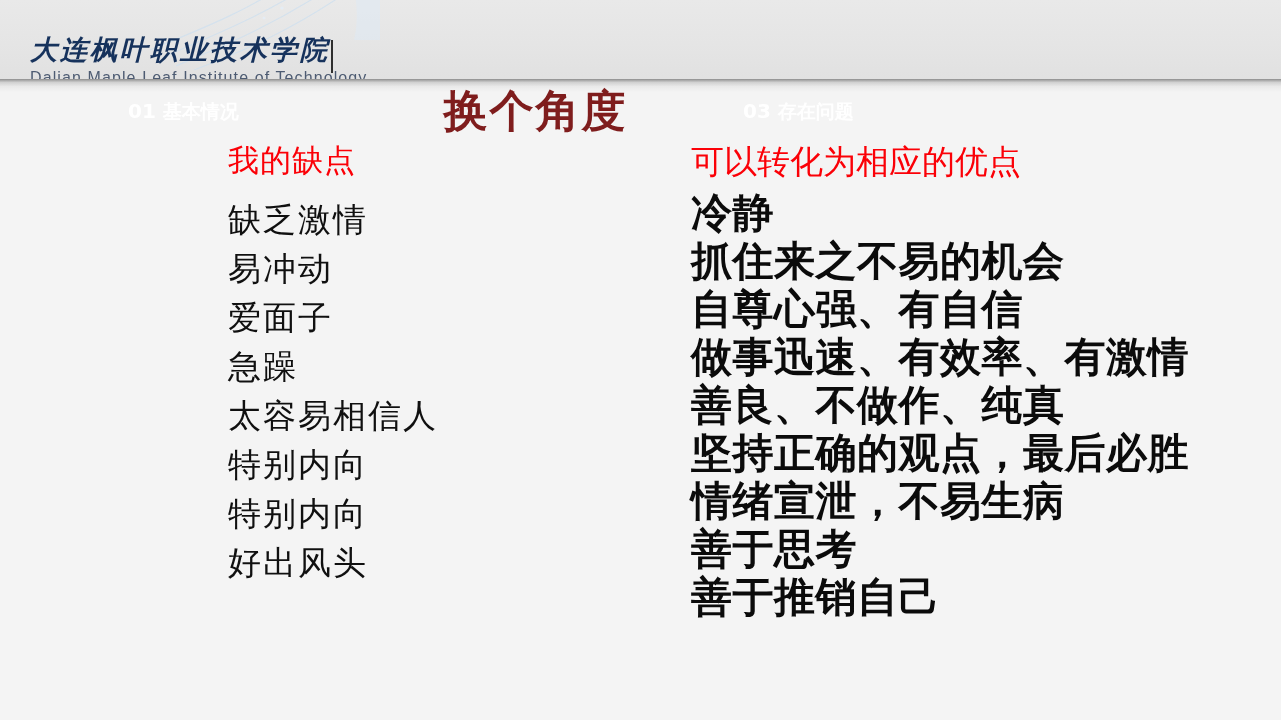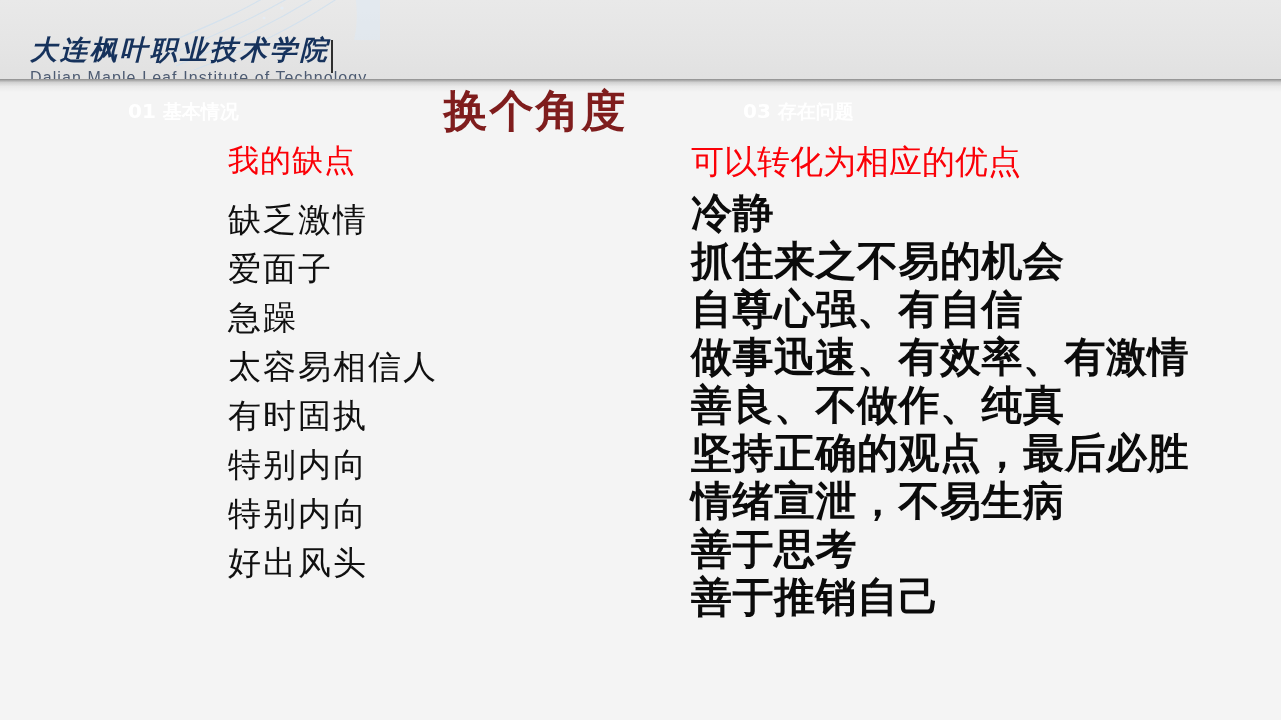--- a/index.html
+++ b/index.html
@@ -198,24 +198,24 @@
 <div id="watermark-right" class="section-watermark">
   <span class="wm-num">03</span><span>存在问题</span>
 </div>
 
 <div id="content">
 
   <div id="col-left" class="column">
     <div class="col-heading">我的缺点</div>
     <ul class="item-list">
       <li>缺乏激情</li>
+      <li>易冲动</li>
       <li>爱面子</li>
       <li>急躁</li>
       <li>太容易相信人</li>
-      <li>有时固执</li>
       <li>特别内向</li>
       <li>特别内向</li>
       <li>好出风头</li>
     </ul>
   </div>
 
   <div id="col-right" class="column">
     <div class="col-heading">可以转化为相应的优点</div>
     <ul class="item-list">
       <li>冷静</li>

